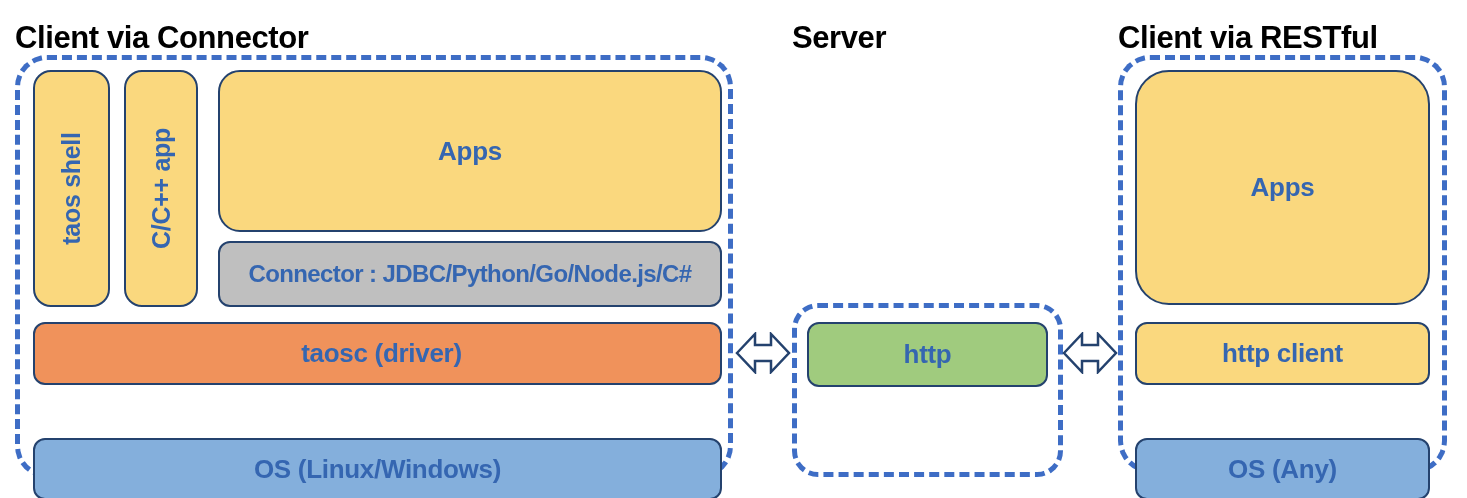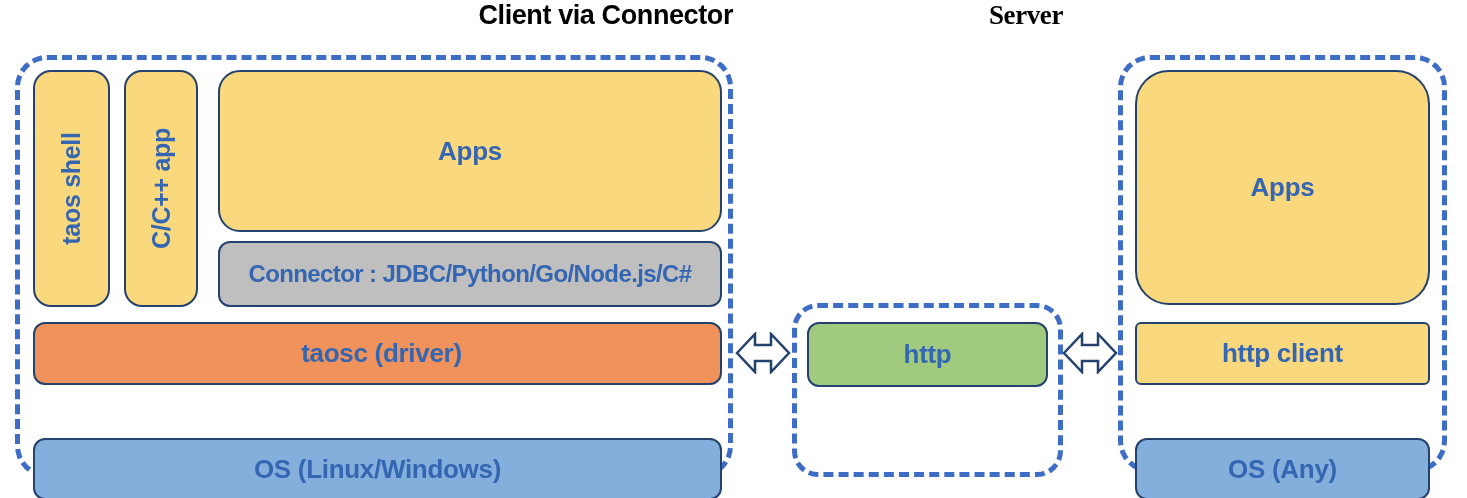--- a/index.html
+++ b/index.html
@@ -10,23 +10,23 @@
   }
   .canvas {
     position: relative;
     width: 1467px;
     height: 498px;
     background: #ffffff;
     overflow: hidden;
   }
   .section-title {
     position: absolute;
-    top: 0;
-    text-align: right;
-    font-size: 27px;
+    top: 20px;
+    text-align: left;
+    font-size: 31px;
     font-weight: 700;
     letter-spacing: -0.4px;
     color: var(--title-text, #000000);
     white-space: nowrap;
   }
   .group {
     position: absolute;
     box-sizing: border-box;
     border: 5px dashed var(--dash-border, #3E6DC5);
   }
@@ -69,21 +69,21 @@
   .b-connector  { left: 198px; top: 181px; width: 504px; height: 66px; font-size: 24px; letter-spacing: -0.6px; }
   .b-taosc      { left: 13px; top: 262px; width: 689px; height: 63px; padding-left: 8px; }
   .b-os-left    { left: 13px; top: 336px; width: 689px; height: 62px; }
 
   
   .b-taosd      { left: 10px; top: 14px; width: 241px; height: 65px; }
   .b-os-server  { left: 10px; top: 89px; width: 241px; height: 65px; }
 
   
   .b-apps-rest  { left: 12px; top: 10px; width: 295px; height: 235px; border-radius: 34px; line-height: 1.35; }
-  .b-http       { left: 12px; top: 262px; width: 295px; height: 63px; border-radius: 6px; }
+  .b-http       { left: 12px; top: 262px; width: 295px; height: 63px; }
   .b-os-any     { left: 12px; top: 336px; width: 295px; height: 62px; text-align: right; }
 
   .vlabel {
     transform: rotate(-90deg);
     white-space: nowrap;
     font-size: 25px;
   }
   .arrow {
     position: absolute;
     width: 56px;
@@ -98,21 +98,22 @@
     stroke-width: 2.5;
     stroke-linejoin: miter;
   }
 </style>
 </head>
 <body>
 
 <div class="canvas">
 
   <div class="section-title" style="left:15px; width:718px;">Client via Connector</div>
-  <div class="section-title" style="left:792px; width:271px;font-family:Liberation Serif, serif;">Server</div>
+  <div class="section-title" style="left:792px; width:271px;">Server</div>
+  <div class="section-title" style="left:1118px; width:329px;">Client via RESTful</div>
 
   <div class="group connector-group">
     <div class="box yellow b-taos-shell">
       <span class="vlabel">taos shell</span>
     </div>
     <div class="box yellow b-cpp-app">
       <span class="vlabel">C/C++ app</span>
     </div>
     <div class="box yellow b-apps">
       <span>Apps</span>

